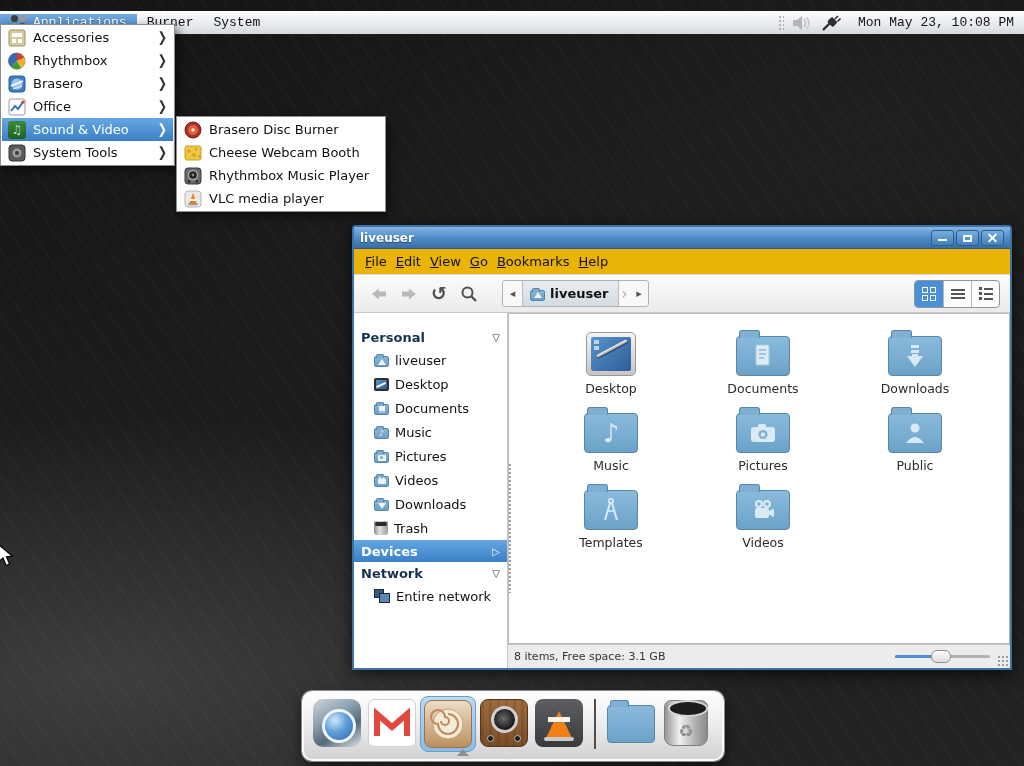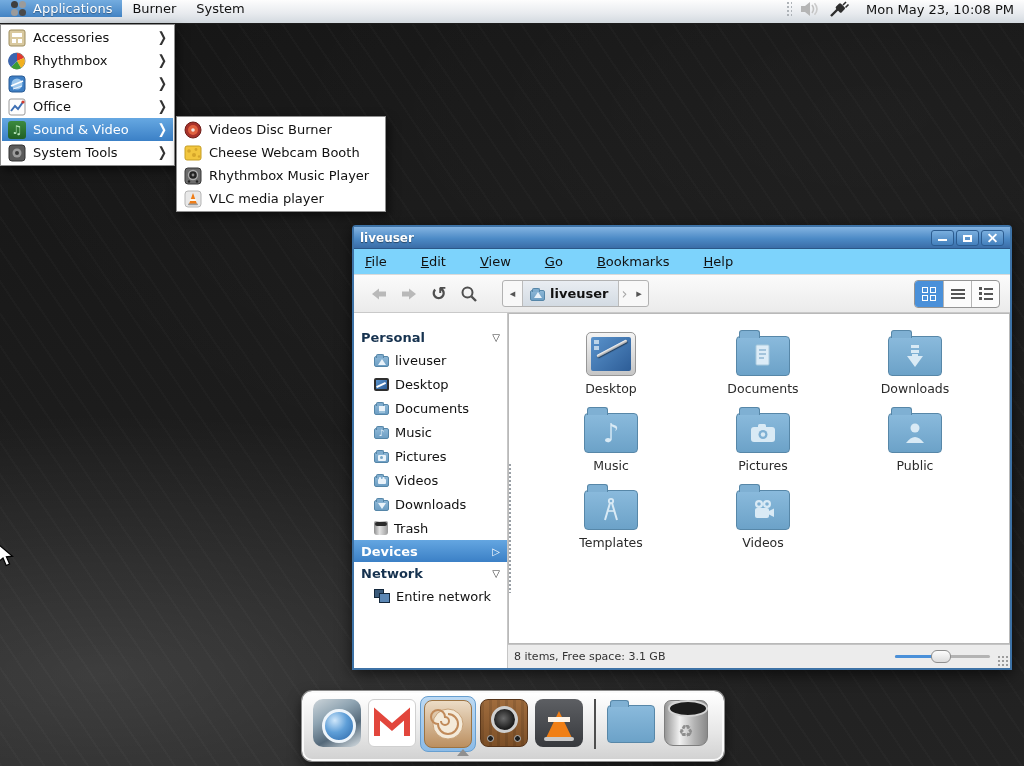--- a/index.html
+++ b/index.html
@@ -9,23 +9,23 @@
   
   .desktop { position:absolute; inset:0;
     background:
       repeating-linear-gradient(56deg, rgba(255,255,255,.018) 0 2px, transparent 2px 18px),
       radial-gradient(1100px 420px at 10% 88%, rgba(255,255,255,.13), rgba(255,255,255,0) 62%),
       radial-gradient(1500px 700px at 85% 15%, rgba(255,255,255,.04), transparent 60%),
       linear-gradient(#141414, #232323);
   }
 
   
-  .panel { position:absolute; left:0; top:0; width:1024px; height:24px;
+  .panel { position:absolute; left:0; top:11px; width:1024px; height:24px;
     background:linear-gradient(#fdfdfd, #e7eaee 60%, #d3d9df);
-    border-bottom:1px solid #1d1d1d; display:flex; align-items:flex-start; z-index:50; }
+    border-bottom:1px solid #1d1d1d; display:flex; align-items:center; z-index:50;font-family:Liberation Mono, monospace; }
   .panel-left { display:flex; align-items:stretch; }
   .pmenu { display:flex; align-items:center; gap:6px; padding:0 10px; font-size:13px; color:#111; cursor:default; }
   .pmenu.active { background:linear-gradient(#74acdf, #4484c4); color:#fff; text-shadow:0 1px 1px rgba(0,0,0,.35); }
   .applogo { width:17px; height:17px; position:relative; display:inline-block; }
   .applogo i { position:absolute; width:7px; height:7px; border-radius:50%; }
   .applogo i:nth-child(1){ left:1px; top:1px; background:#3e3e3e; }
   .applogo i:nth-child(2){ right:1px; top:1px; background:#9b9b9b; }
   .applogo i:nth-child(3){ left:1px; bottom:1px; background:#9b9b9b; }
   .applogo i:nth-child(4){ right:1px; bottom:1px; background:#4a4a4a; }
   .panel-right { margin-left:auto; display:flex; align-items:center; gap:8px; padding-right:10px; }
@@ -52,22 +52,22 @@
     display:flex; align-items:center; padding:0 6px; border-bottom:1px solid #2c5787; }
   .wtitle { color:#fff; font-weight:bold; font-size:12px; text-shadow:0 1px 1px rgba(0,0,0,.45); }
   .wbtns { margin-left:auto; display:flex; gap:2px; }
   .wbtn { width:23px; height:16px; border-radius:3px; border:1px solid #2c5c90;
     background:linear-gradient(#79aede, #4380bd); position:relative; }
   .wbtn .g-min { position:absolute; left:6px; bottom:4px; width:9px; height:2px; background:#fff; }
   .wbtn .g-max { position:absolute; left:6px; top:4px; width:9px; height:7px; border:2px solid #fff; }
   .wbtn .g-x1,.wbtn .g-x2 { position:absolute; left:5px; top:6px; width:11px; height:2px; background:#fff; }
   .wbtn .g-x1 { transform:rotate(45deg);} .wbtn .g-x2 { transform:rotate(-45deg);}
 
-  .menubar { height:26px; background:#7dd3fc; border-bottom:1px solid #dadada;
-    display:flex; align-items:center; gap:34px; padding:0 11px; font-size:13px; color:#111; }
+  .menubar { height:26px; background:#eab308; border-bottom:1px solid #dadada;
+    display:flex; align-items:center; gap:9px; padding:0 11px; font-size:13px; color:#111; }
 
   .toolbar { height:38px; background:linear-gradient(#fbfbfb,#ebebeb);
     border-bottom:1px solid #c9c9c9; display:flex; align-items:center; padding:0 10px; }
   .tbtn { width:30px; height:28px; display:flex; align-items:center; justify-content:center; }
   .refresh-glyph { font-size:19px; font-weight:bold; color:#4f4f4f; line-height:1; }
   .pathbar { display:flex; align-items:center; height:27px; margin-left:18px;
     border:1px solid #b2b2b2; border-radius:3px; background:#f8f8f8; overflow:hidden; }
   .path-arrow { width:19px; text-align:center; font-size:11px; color:#555; }
   .crumb { display:flex; align-items:center; gap:5px; height:100%; padding:0 10px 0 7px;
     background:linear-gradient(#e9edf2,#d3dbe3); border-left:1px solid #bbb; border-right:1px solid #bbb;
@@ -313,21 +313,21 @@
 
 <div class="menu sv-submenu">
   <div class="mrow">
     <span class="mi">
       <svg width="18" height="18">
           <circle cx="9" cy="9" r="8" fill="#a8322a" stroke="#6e1d18"></circle>
       <circle cx="9" cy="9" r="5" fill="#e0603e"></circle>
           <circle cx="9" cy="9" r="1.8" fill="#f4e8e2"></circle>
         </svg>
     </span>
-    <span>Videos Disc Burner</span>
+    <span>Brasero Disc Burner</span>
   </div>
   <div class="mrow">
     <span class="mi">
       <svg width="18" height="18">
           <rect x="1" y="2" width="16" height="14" rx="2" fill="#f2c63e" stroke="#c59d23"></rect>
       <circle cx="5" cy="7" r="1.8" fill="#d5a62b"></circle>
           <circle cx="12" cy="5.5" r="1.4" fill="#d5a62b"></circle>
           <circle cx="10" cy="11" r="2" fill="#d5a62b"></circle>
           <circle cx="15" cy="12.5" r="1.2" fill="#d5a62b"></circle>
         </svg>

